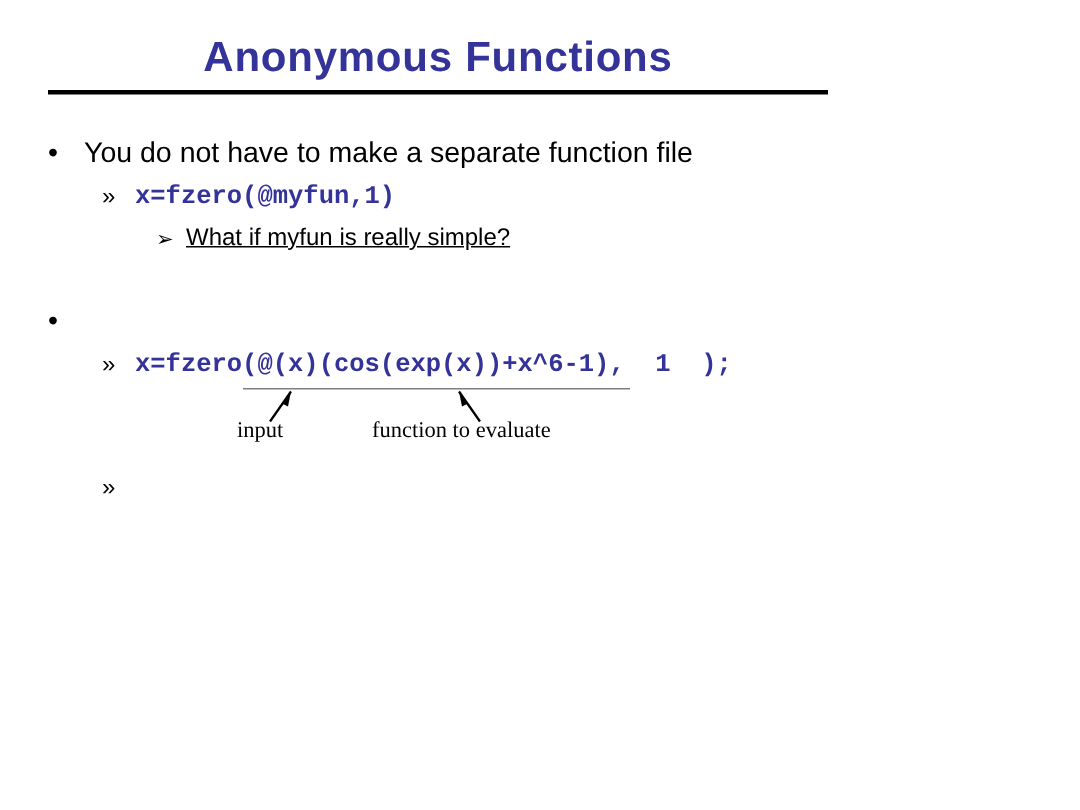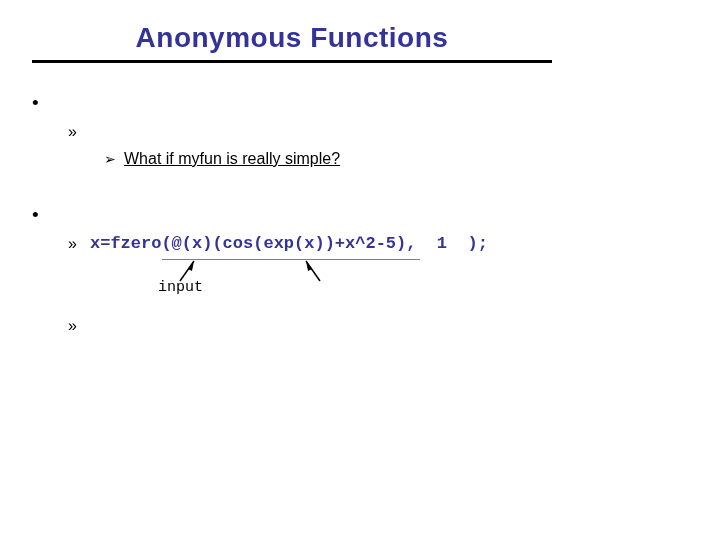--- a/index.html
+++ b/index.html
@@ -12,59 +12,62 @@
   .b1 .txt { line-height: 24px; }
   .b2 { display: flex; align-items: flex-start; margin-left: 36px; margin-top: 4px; margin-bottom: 4px; }
   .b2 .raquo { width: 22px; flex: 0 0 22px; font-size: 16px; line-height: 22px; color: #000; font-family: Verdana, sans-serif; }
   .b2 .code { font-family: "Courier New", monospace; font-weight: bold; color: #333399; font-size: 17px; line-height: 22px; white-space: pre; }
   .b3 { display: flex; align-items: flex-start; margin-left: 72px; margin-top: 6px; }
   .b3 .tri { width: 20px; flex: 0 0 20px; font-size: 14px; line-height: 20px; color: #000; }
   .b3 .txt { font-size: 16px; line-height: 20px; font-family: Verdana, sans-serif; text-decoration: underline; }
   .gap { height: 34px; }
   .anno-wrap { position: relative; height: 38px; margin-left: 58px; margin-top: 0; }
   .anno-svg { position: absolute; left: 0; top: 0; }
-  .anno-label { position: absolute; font-size: 15px; font-family: Liberation Mono, monospace; color: #000; }
+  .anno-label { position: absolute; font-size: 15px; font-family: Liberation Serif, serif; color: #000; }
 </style>
 </head>
 <body>
 
 <div class="slide">
   <div class="title">Anonymous Functions</div>
   <div class="hr"></div>
 
   <div class="b1">
     <div class="dot">•</div>
+    <div class="txt">You do not have to make a separate function file</div>
   </div>
   <div class="b2">
     <div class="raquo">»</div>
+    <div class="code">x=fzero(@myfun,1)</div>
   </div>
   <div class="b3">
     <div class="tri">➢</div>
     <div class="txt">What if myfun is really simple?</div>
   </div>
 
   <div class="gap"></div>
 
   <div class="b1">
     <div class="dot">•</div>
   </div>
   <div class="b2">
     <div class="raquo">»</div>
-    <div class="code">x=fzero(@(x)(cos(exp(x))+x^2-5),  1  );</div>
+    <div class="code">x=fzero(@(x)(cos(exp(x))+x^6-1),  1  );</div>
   </div>
 
   <div class="anno-wrap">
     <svg class="anno-svg" width="420" height="36">
       <line x1="72" y1="0" x2="330" y2="0" stroke="#000" stroke-width="1"></line>
       <line x1="90" y1="22" x2="104" y2="2" stroke="#000" stroke-width="1.5"></line>
       <polygon points="104,2 98,10 102,12" fill="#000"></polygon>
       <line x1="230" y1="22" x2="216" y2="2" stroke="#000" stroke-width="1.5"></line>
       <polygon points="216,2 218,12 222,10" fill="#000"></polygon>
     </svg>
     <div class="anno-label" style="left:68px; top:20px;">input</div>
+    <div class="anno-label" style="left:158px; top:20px;">function to evaluate</div>
   </div>
 
   <div style="height:14px"></div>
 
   <div class="b2">
     <div class="raquo">»</div>
   </div>
 </div>
 
 </body></html>

